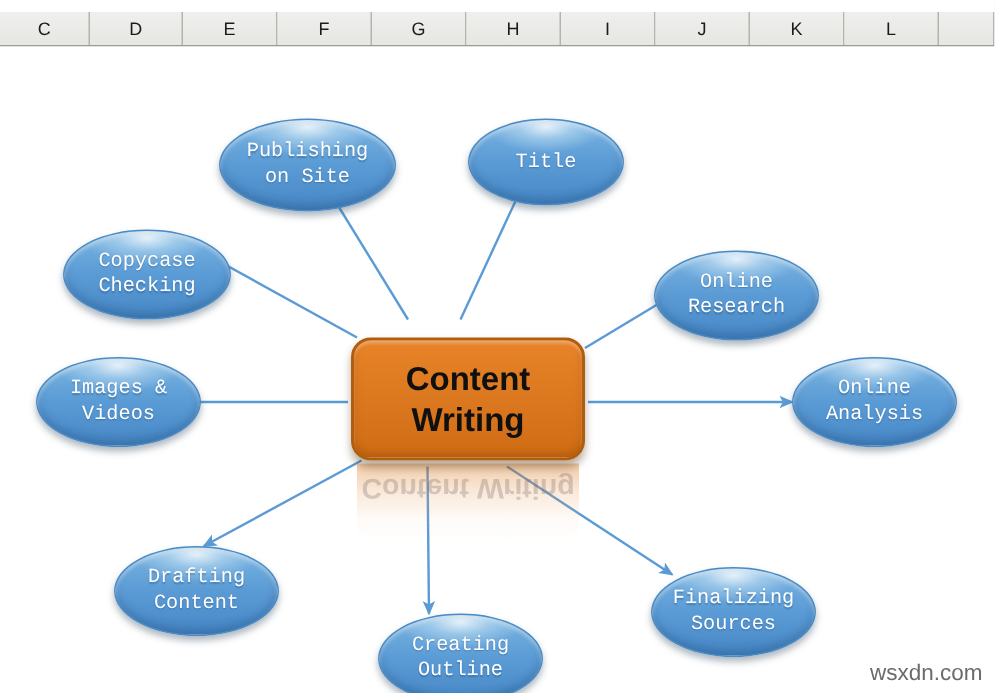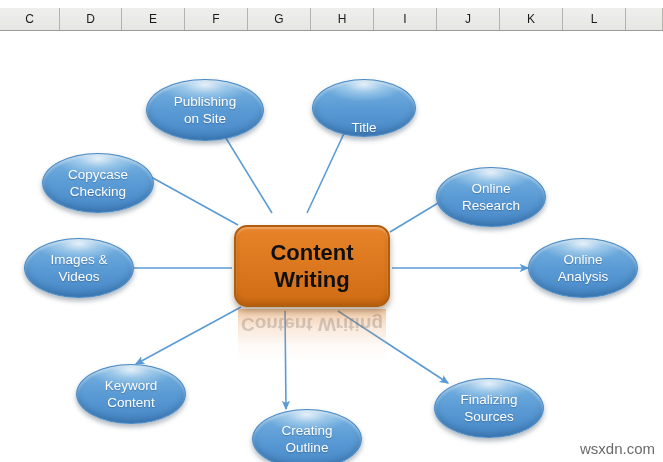--- a/index.html
+++ b/index.html
@@ -85,21 +85,21 @@
       inset 0 2px 3px rgba(255,255,255,0.45);
     border: 1px solid #4a8bc6;
     box-sizing: border-box;
     display: flex;
     align-items: center;
     justify-content: center;
     text-align: center;
     color: #ffffff;
     font-size: 13.5px;
     line-height: 17px;
-    font-family: Liberation Sans, sans-serif;
+    font-family: Liberation Mono, monospace;
     text-shadow: 0 1px 1px rgba(25,60,95,0.35);
     z-index: 3;
   }
   .node-label { display: block; white-space: pre-line; padding: 0 6px; }
 
   
   #center-node {
     position: absolute;
     left: 234px; top: 194px;
     width: 156px; height: 82px;
@@ -213,41 +213,41 @@
   <div id="center-node">
     <span class="center-label">Content
 Writing</span>
   </div>
 
   <div id="node-container">
       <div class="node-ellipse" style="left: 146px; top: 48px; width: 118px; height: 62px;">
         <span class="node-label">Publishing
 on Site</span>
       </div>
-      <div class="node-ellipse" style="left: 312px; top: 48px; width: 104px; height: 58px; align-items: flex-end;">
+      <div class="node-ellipse" style="left: 312px; top: 48px; width: 104px; height: 58px;">
         <span class="node-label">Title</span>
       </div>
       <div class="node-ellipse" style="left: 42px; top: 122px; width: 112px; height: 60px; text-align: center;">
         <span class="node-label">Copycase
 Checking</span>
       </div>
       <div class="node-ellipse" style="left: 436px; top: 136px; width: 110px; height: 60px;">
         <span class="node-label">Online
 Research</span>
       </div>
       <div class="node-ellipse" style="left: 24px; top: 207px; width: 110px; height: 60px;">
         <span class="node-label">Images &amp;
 Videos</span>
       </div>
       <div class="node-ellipse" style="left: 528px; top: 207px; width: 110px; height: 60px;">
         <span class="node-label">Online
 Analysis</span>
       </div>
       <div class="node-ellipse" style="left: 76px; top: 333px; width: 110px; height: 60px;">
-        <span class="node-label">Keyword
+        <span class="node-label">Drafting
 Content</span>
       </div>
       <div class="node-ellipse" style="left: 434px; top: 347px; width: 110px; height: 60px;">
         <span class="node-label">Finalizing
 Sources</span>
       </div>
       <div class="node-ellipse" style="left: 252px; top: 378px; width: 110px; height: 60px;">
         <span class="node-label">Creating
 Outline</span>
       </div>

